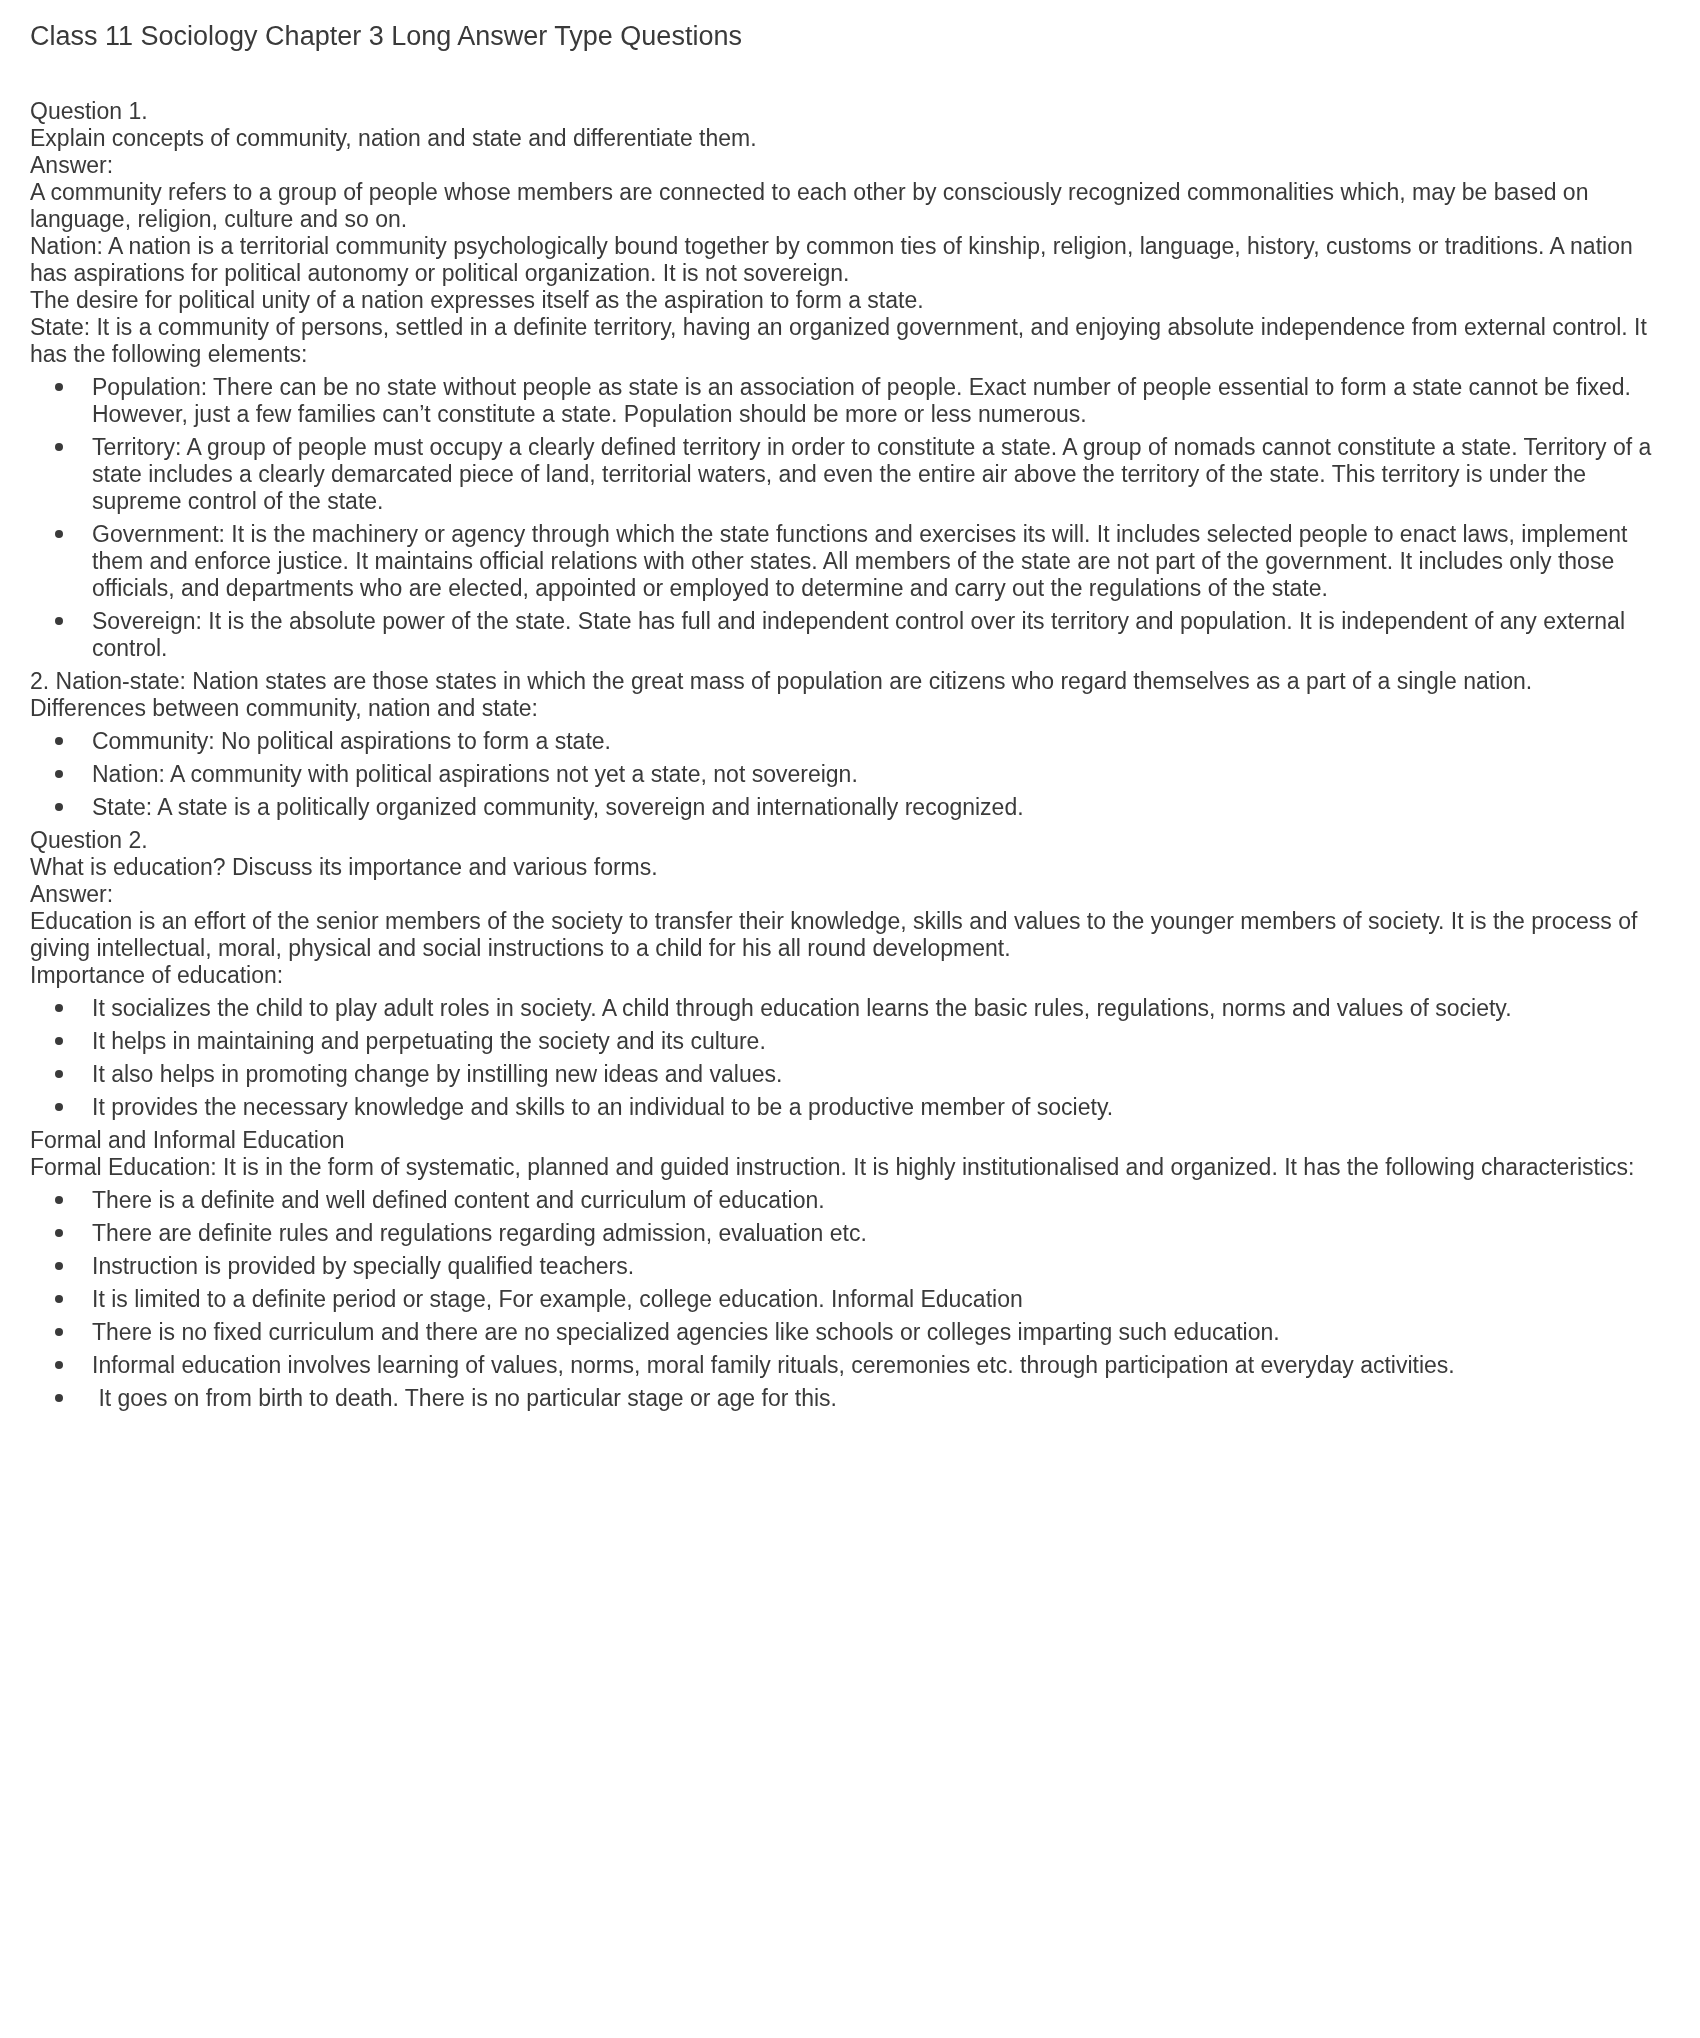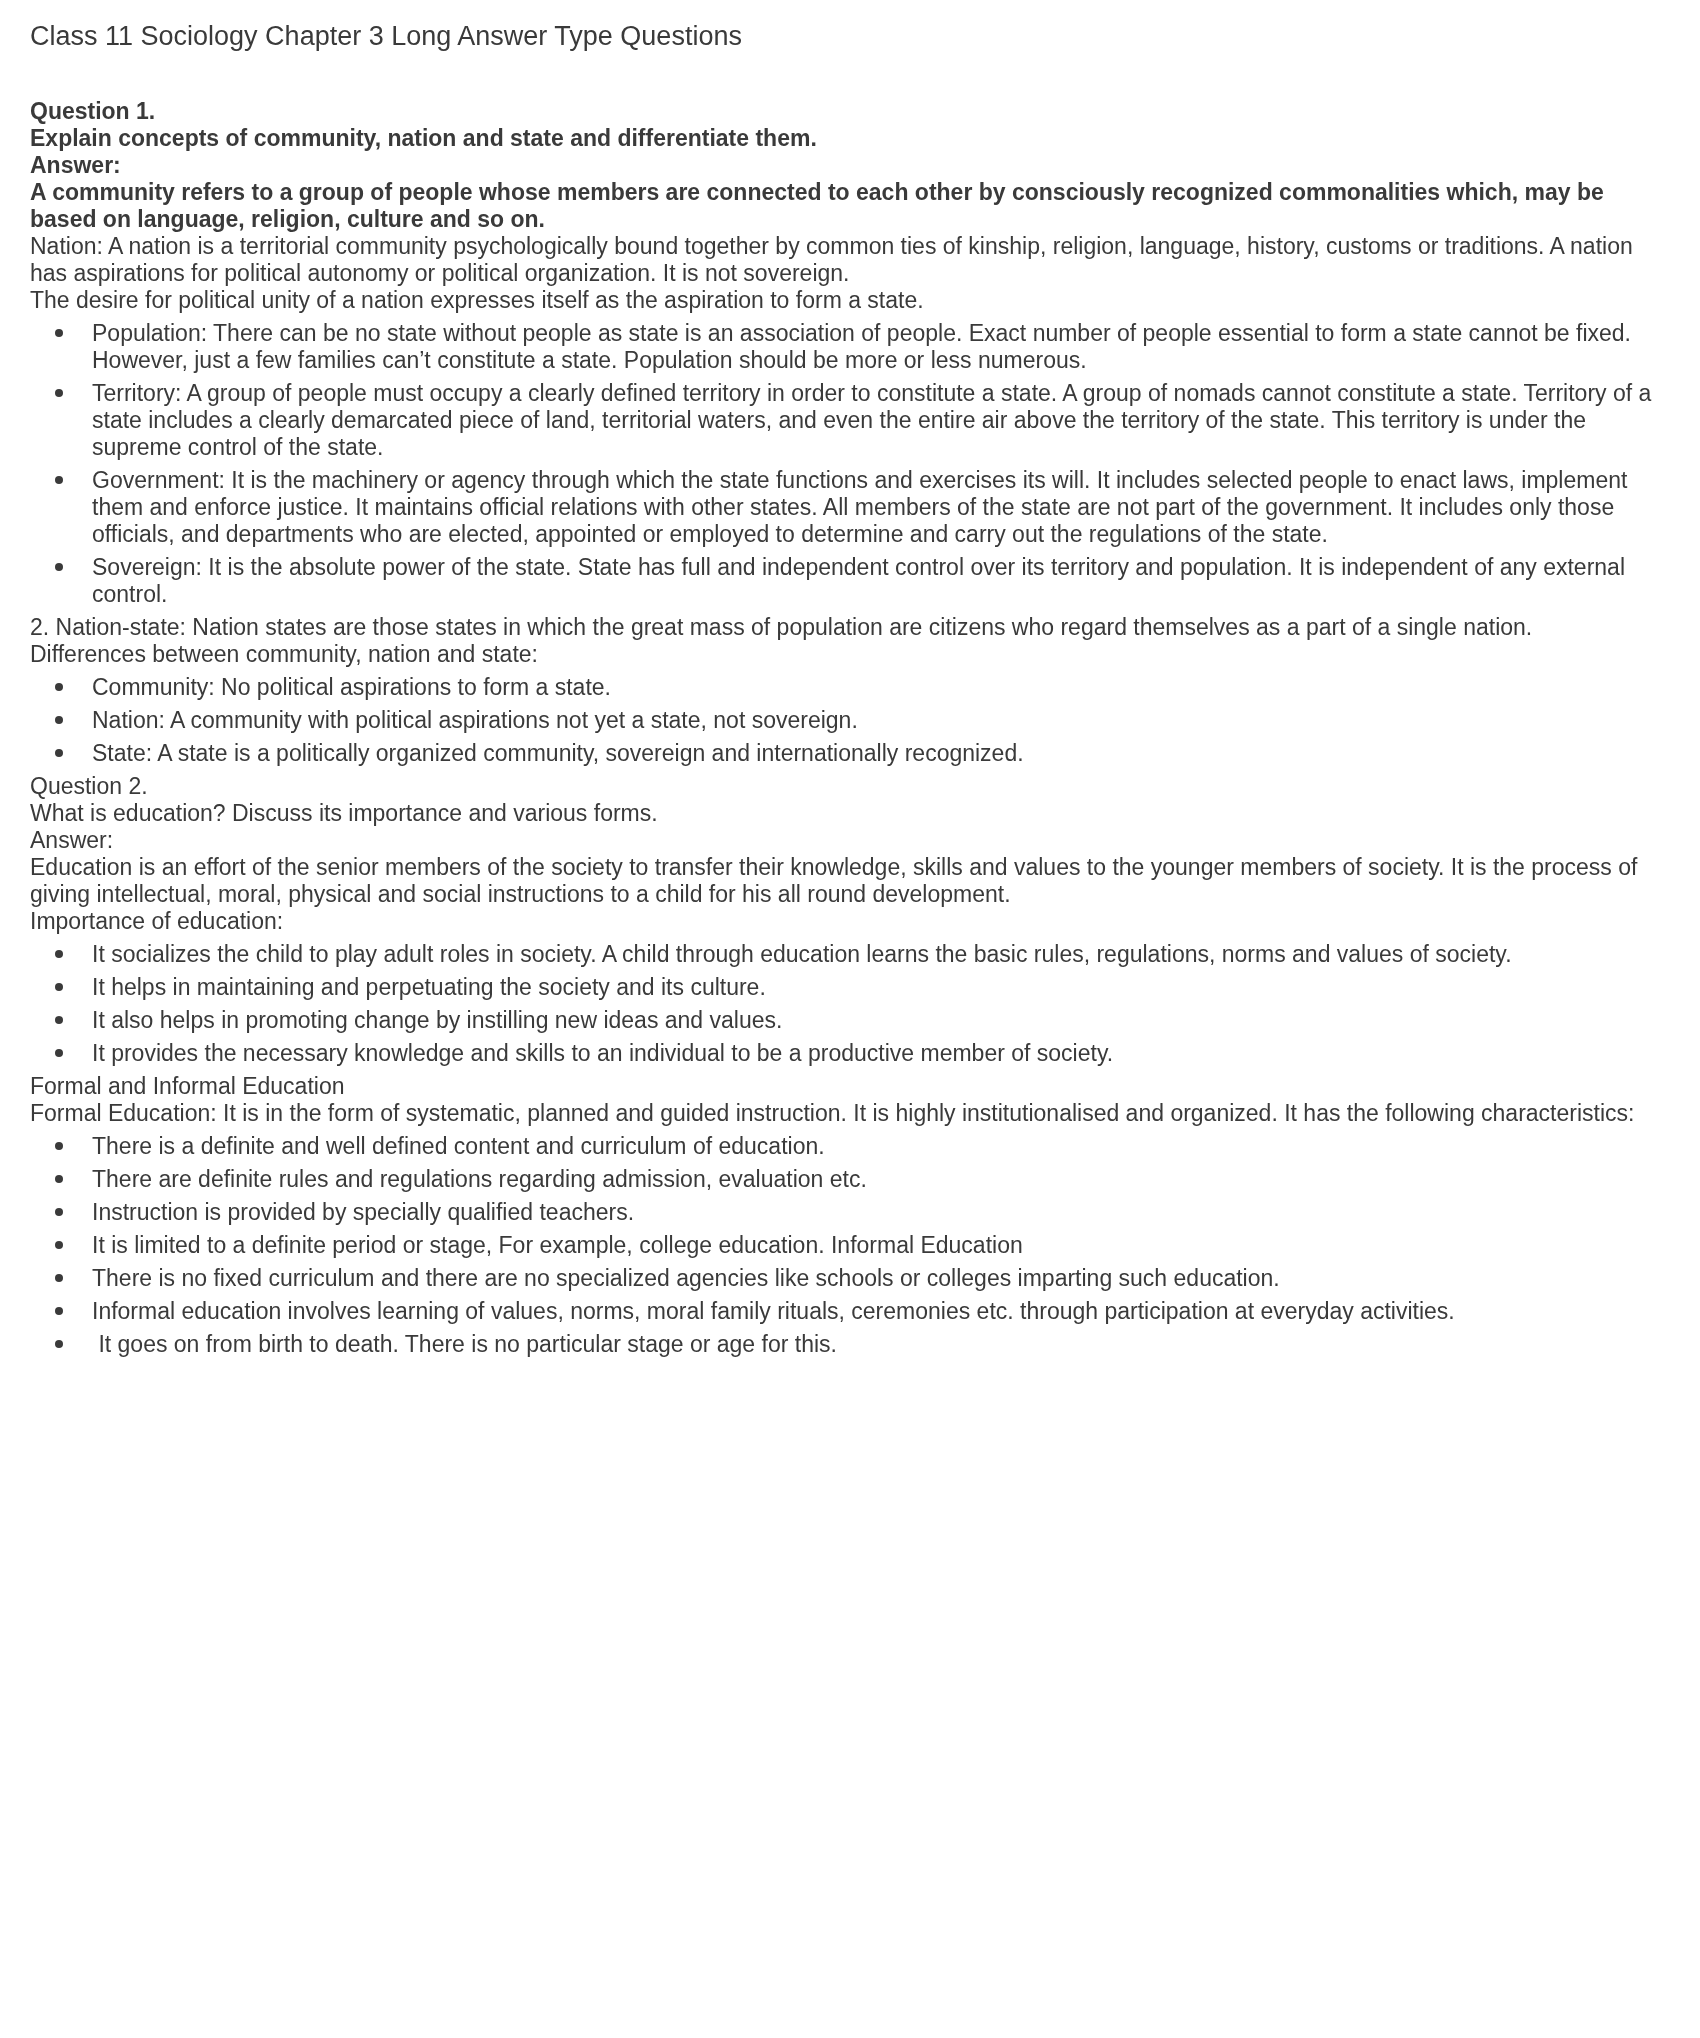--- a/index.html
+++ b/index.html
@@ -21,21 +21,21 @@
     background: #ffffff;
   }
   .doc-title {
     font-size: 27px;
     line-height: 32px;
     font-weight: 400;
     margin: 0 0 46px 0;
     padding: 0;
   }
   #doc-blocks .block { }
-  #doc-blocks .block:first-child { margin-top: 8px; font-weight: bold; }
+  #doc-blocks .block:first-child { margin-top: 8px; }
   #doc-blocks ul.block { }
   .para .line {
     white-space: pre-wrap;
   }
   ul.bullets {
     list-style: none;
     margin: 0;
     padding: 0;
   }
   ul.bullets li {
@@ -63,20 +63,23 @@
   <div id="doc-blocks">
       <div class="block para">
         <div class="line">Question 1.</div>
         <div class="line">Explain concepts of community, nation and state and differentiate them.</div>
         <div class="line">Answer:</div>
         <div class="line">A community refers to a group of people whose members are connected to each other by consciously recognized commonalities which, may be based on language, religion, culture and so on.</div>
       </div>
       <div class="block para">
         <div class="line">Nation: A nation is a territorial community psychologically bound together by common ties of kinship, religion, language, history, customs or traditions. A nation has aspirations for political autonomy or political organization. It is not sovereign.</div>
         <div class="line">The desire for political unity of a nation expresses itself as the aspiration to form a state.</div>
+      </div>
+      <div class="block para">
+        <div class="line">State: It is a community of persons, settled in a definite territory, having an organized government, and enjoying absolute independence from external control. It has the following elements:</div>
       </div>
       <ul class="block bullets">
         <li>Population: There can be no state without people as state is an association of people. Exact number of people essential to form a state cannot be fixed. However, just a few families can’t constitute a state. Population should be more or less numerous.</li>
         <li>Territory: A group of people must occupy a clearly defined territory in order to constitute a state. A group of nomads cannot constitute a state. Territory of a state includes a clearly demarcated piece of land, territorial waters, and even the entire air above the territory of the state. This territory is under the supreme control of the state.</li>
         <li>Government: It is the machinery or agency through which the state functions and exercises its will. It includes selected people to enact laws, implement them and enforce justice. It maintains official relations with other states. All members of the state are not part of the government. It includes only those officials, and departments who are elected, appointed or employed to determine and carry out the regulations of the state.</li>
         <li>Sovereign: It is the absolute power of the state. State has full and independent control over its territory and population. It is independent of any external control.</li>
       </ul>
       <div class="block para">
         <div class="line">2. Nation-state: Nation states are those states in which the great mass of population are citizens who regard themselves as a part of a single nation.</div>
         <div class="line">Differences between community, nation and state:</div>

